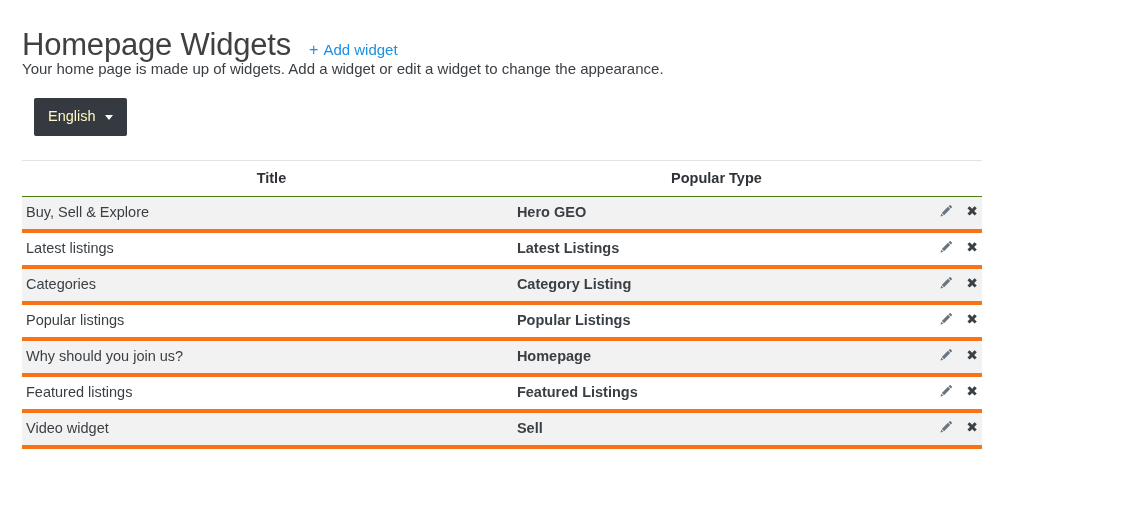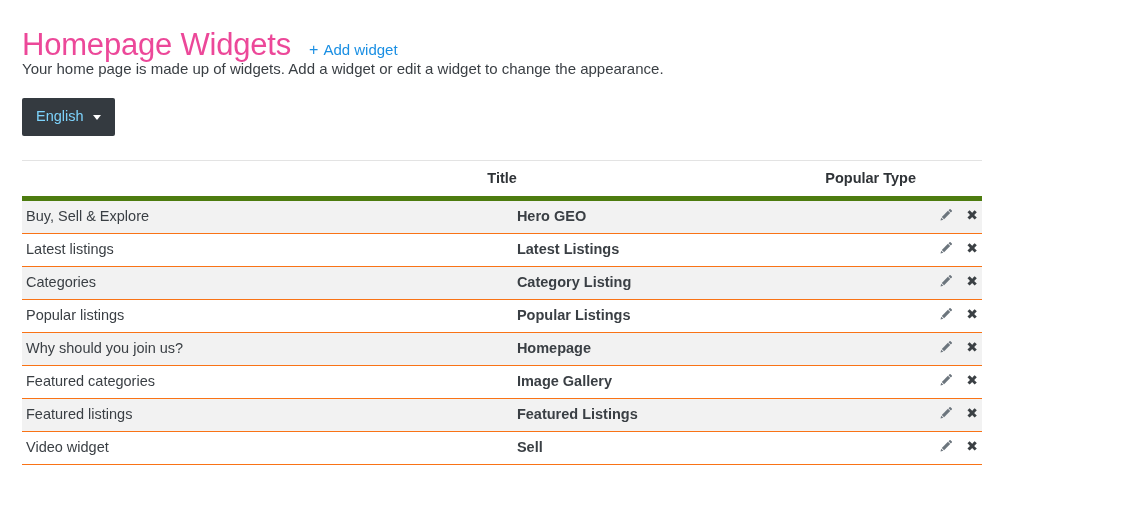--- a/index.html
+++ b/index.html
@@ -25,21 +25,21 @@
   .title-row {
     display: flex;
     align-items: baseline;
     gap: 18px;
     padding-top: 4px;
     height: 44px;
   }
   .page-title {
     font-size: 31px;
     font-weight: 400;
-    color: #ec4899;
+    color: #404040;
     line-height: 40px;
     letter-spacing: -0.2px;
     white-space: nowrap;
   }
   .add-widget-link {
     font-size: 15px;
     color: #1a8fe3;
     text-decoration: none;
     cursor: pointer;
     white-space: nowrap;
@@ -59,28 +59,29 @@
   }
   
   .lang-wrap {
     margin-top: 18px;
   }
   .lang-button {
     display: inline-flex;
     align-items: center;
     gap: 9px;
     background: #343a40;
-    color: #7dd3fc;
+    color: #fef9c3;
     border: none;
     border-radius: 2px;
     font-family: "Liberation Sans", sans-serif;
     font-size: 14.5px;
     line-height: 1;
     padding: 11px 14px 12px 14px;
     cursor: pointer;
+    margin-left: 12px;
   }
   .caret-down {
     width: 0;
     height: 0;
     border-left: 4.5px solid transparent;
     border-right: 4.5px solid transparent;
     border-top: 5px solid #ffffff;
     display: inline-block;
     position: relative;
     top: 1px;
@@ -89,33 +90,33 @@
   .table-wrap {
     margin-top: 24px;
     width: 960px;
   }
   table.widgets {
     width: 100%;
     border-collapse: collapse;
     font-size: 14.5px;
   }
   table.widgets thead th {
-    text-align: right;
+    text-align: center;
     font-weight: bold;
     color: #2f3337;
     font-size: 14.5px;
     padding: 9px 0 10px 0;
     border-top: 1px solid #e3e3e3;
-    border-bottom: 5px solid #4d7c0f;
+    border-bottom: 1px solid #4d7c0f;
     background: #ffffff;
   }
   table.widgets tbody td {
     padding: 7px 0 8px 0;
     color: #3a3f44;
-    border-bottom: 1px solid #f97316;
+    border-bottom: 4px solid #f97316;
     height: 17px;
     vertical-align: middle;
   }
   table.widgets tbody tr:nth-child(odd) td {
     background: #f2f2f2;
   }
   table.widgets tbody tr:nth-child(even) td {
     background: #ffffff;
   }
   .col-title { width: 492px; padding-left: 4px !important; }
@@ -245,34 +246,20 @@
                   <svg width="14" height="14" viewBox="0 0 16 16" aria-hidden="true">
                     <path fill="#6c757d" d="M12.1 1.3c.3-.3.8-.3 1.1 0l1.5 1.5c.3.3.3.8 0 1.1l-1.2 1.2-2.6-2.6 1.2-1.2z"></path>
                     <path fill="#6c757d" d="M10.2 3.2l2.6 2.6-7 7-2.6-2.6 7-7z"></path>
                     <path fill="#6c757d" d="M2.5 11l2.5 2.5-3.3.8.8-3.3z"></path>
                   </svg>
                 </span>
                 <span class="icon-btn x-icon">✖</span>
               </span></td>
           </tr>
           <tr>
-            <td class="col-title">Featured categories</td>
-            <td class="col-type">Image Gallery</td>
-            <td class="col-acts"><span class="acts">
-                <span class="icon-btn pencil-icon">
-                  <svg width="14" height="14" viewBox="0 0 16 16" aria-hidden="true">
-                    <path fill="#6c757d" d="M12.1 1.3c.3-.3.8-.3 1.1 0l1.5 1.5c.3.3.3.8 0 1.1l-1.2 1.2-2.6-2.6 1.2-1.2z"></path>
-                    <path fill="#6c757d" d="M10.2 3.2l2.6 2.6-7 7-2.6-2.6 7-7z"></path>
-                    <path fill="#6c757d" d="M2.5 11l2.5 2.5-3.3.8.8-3.3z"></path>
-                  </svg>
-                </span>
-                <span class="icon-btn x-icon">✖</span>
-              </span></td>
-          </tr>
-          <tr>
             <td class="col-title">Featured listings</td>
             <td class="col-type">Featured Listings</td>
             <td class="col-acts"><span class="acts">
                 <span class="icon-btn pencil-icon">
                   <svg width="14" height="14" viewBox="0 0 16 16" aria-hidden="true">
                     <path fill="#6c757d" d="M12.1 1.3c.3-.3.8-.3 1.1 0l1.5 1.5c.3.3.3.8 0 1.1l-1.2 1.2-2.6-2.6 1.2-1.2z"></path>
                     <path fill="#6c757d" d="M10.2 3.2l2.6 2.6-7 7-2.6-2.6 7-7z"></path>
                     <path fill="#6c757d" d="M2.5 11l2.5 2.5-3.3.8.8-3.3z"></path>
                   </svg>
                 </span>

